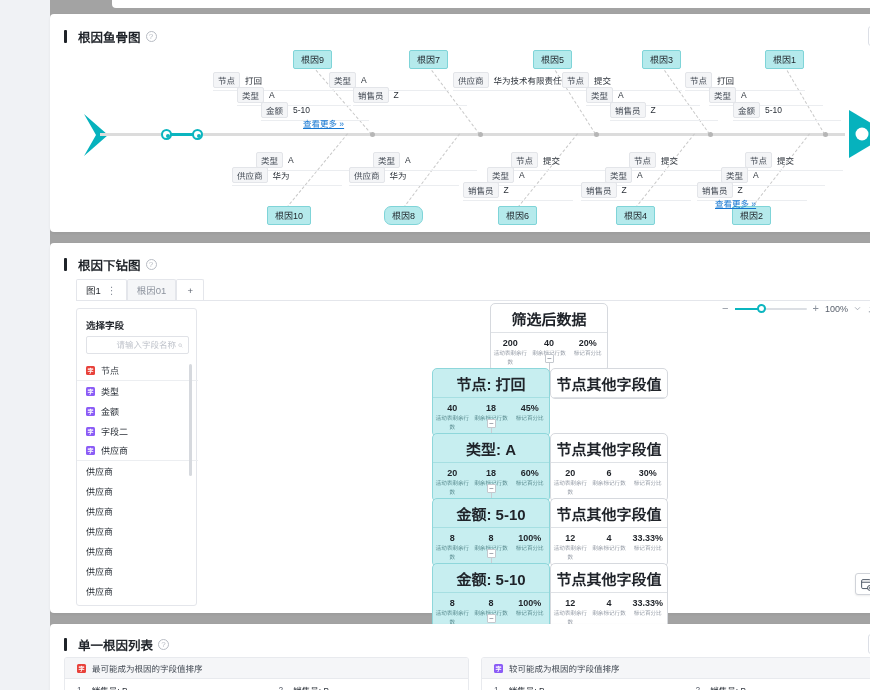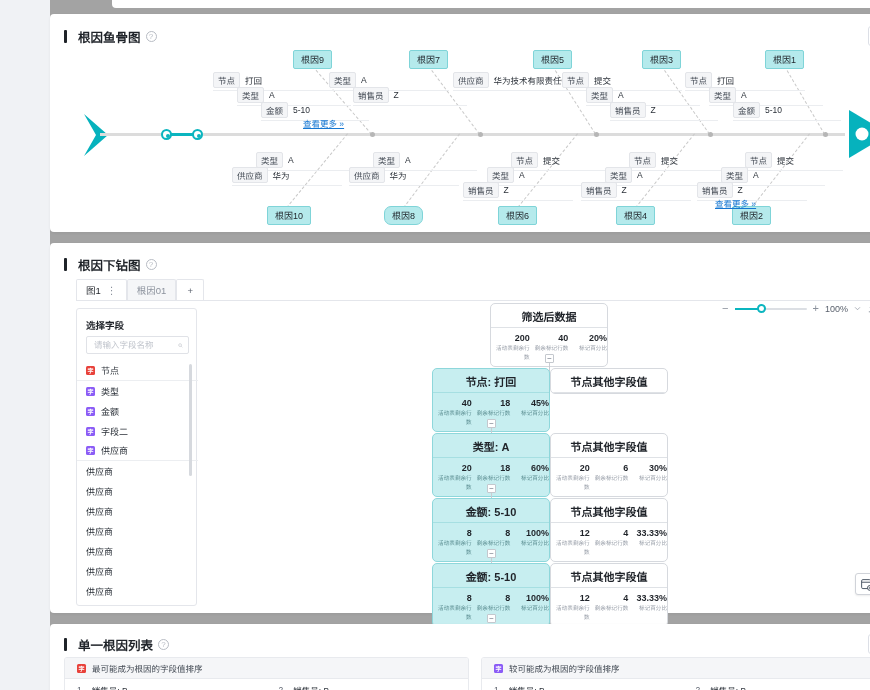--- a/index.html
+++ b/index.html
@@ -127,21 +127,21 @@
     position: absolute; left: 9px; top: 9px; font-size: 9.5px;
     font-weight: bold; color: #1f2329; display: flex; align-items: center; gap: 4px; flex-direction: column;
   }
   .fp-search {
     position: absolute; left: 9px; top: 27px; width: 103px; height: 18px;
     border: 1px solid #e0e2e7; border-radius: 2px; background: #fff;
     display: flex; align-items: center; padding: 0 5px;
   }
   .fp-search input {
     border: none; outline: none; font-size: 8.5px; color: #2b3139;
-    width: 86px; font-family: inherit; background: transparent;
+    width: 86px; font-family: inherit; background: transparent; text-align: right;
   }
   .fp-search input::placeholder { color: #bfc3cb; }
   .fp-list {
     position: absolute; left: 0; top: 52px; width: 121px; height: 245px;
     overflow: hidden;
   }
   .fp-item {
     height: 20px; display: flex; align-items: center; gap: 6px;
     padding: 0 9px; font-size: 9px; color: #2b3139; cursor: pointer;
   }
@@ -154,26 +154,26 @@
   .fp-scrollbar {
     position: absolute; right: 4px; top: 55px; width: 3px; height: 112px;
     background: #d6d9de; border-radius: 2px;
   }
   .tnode {
     position: absolute; border: 1px solid #d6d9de; border-radius: 5px;
     background: #fff; overflow: hidden;
   }
   .tnode.hl { background: #c7eef0; border-color: #8ed7db; }
   .tnode-hd {
-    font-size: 11px; font-weight: bold; color: #1f2329; text-align: center;
+    font-size: 15px; font-weight: bold; color: #1f2329; text-align: center;
     padding: 4px 0 3px; border-bottom: 1px solid #dfe2e6;
   }
   .tnode.hl .tnode-hd { border-bottom-color: #a6dfe2; }
   .tnode-body { display: flex; padding: 4px 0 4px; }
-  .tmet { flex: 1; text-align: right; }
+  .tmet { flex: 1; text-align: center; }
   .tmet-v { font-size: 9px; font-weight: bold; color: #1f2329; line-height: 12px; }
   .tmet-l { font-size: 5.6px; color: #9aa0aa; line-height: 9px; }
   .tnode.hl .tmet-l { color: #5d8f93; }
   .collapse {
     position: absolute; width: 9px; height: 9px; border: 1px solid #c4c8ce;
     background: #fff; display: flex; align-items: center; justify-content: center;
     font-size: 8px; line-height: 1; color: #6b7280; cursor: pointer; border-radius: 1px;
   }
   .tline { position: absolute; background: #c9ccd2; }
 

